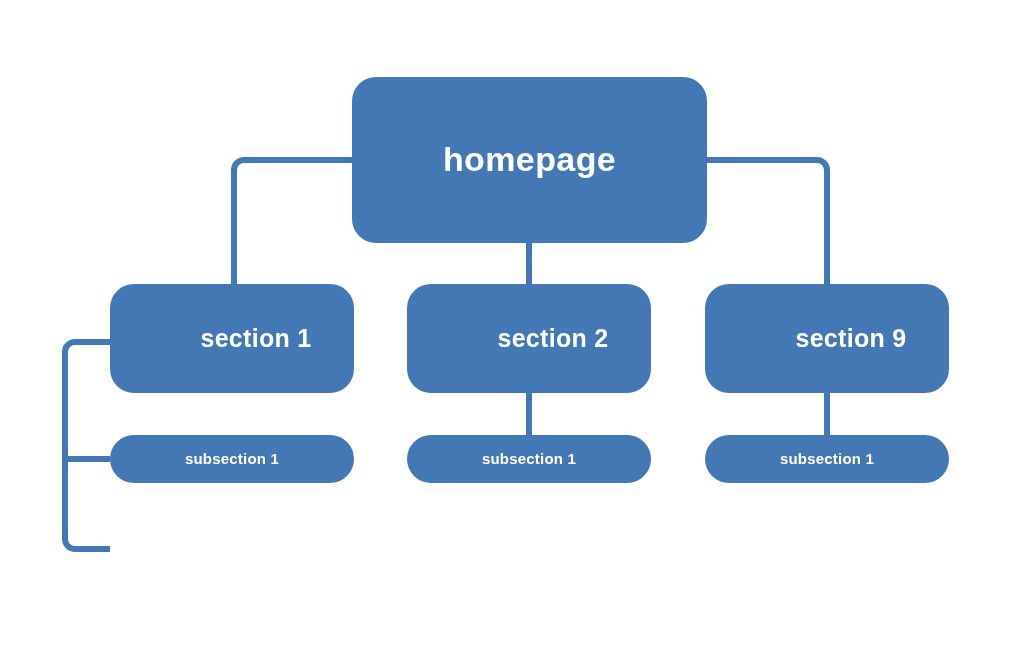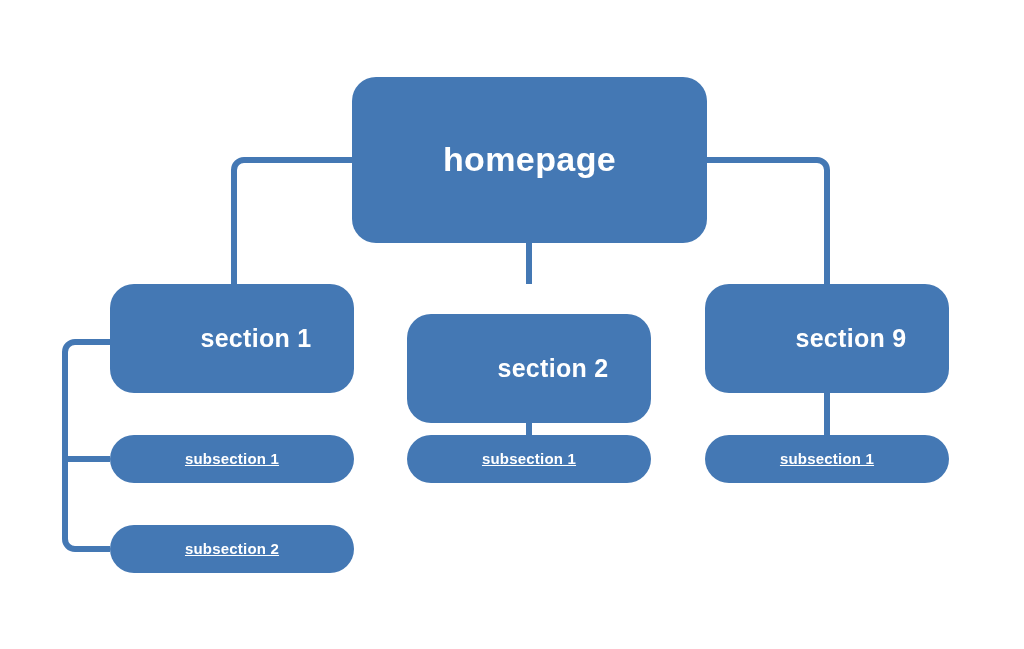--- a/index.html
+++ b/index.html
@@ -50,28 +50,27 @@
   }
   .node-section {
     top: 284px;
     width: 244px;
     height: 109px;
     font-size: 25px;
     letter-spacing: 0.3px;
     padding-left: 48px;
   }
   .node-sec-1 { left: 110px; }
-  .node-sec-2 { left: 407px; margin-top: 30px; }
+  .node-sec-2 { left: 407px; }
   .node-sec-3 { left: 705px; }
   .node-sub {
     width: 244px;
     height: 48px;
     font-size: 15px;
     letter-spacing: 0.2px;
-    text-decoration: underline;
   }
   .node-sub-a { left: 110px; top: 435px; }
   .node-sub-b { left: 407px; top: 435px; }
   .node-sub-c { left: 705px; top: 435px; }
   .node-sub-d { left: 110px; top: 525px; }
 </style>
 </head>
 <body>
 
 <div id="canvas">
@@ -107,23 +106,20 @@
   </div>
 
   <div class="node node-section node-sec-3" style="background:#4478b4">
     <span>section 9</span>
   </div>
 
   <div class="node node-sub node-sub-a" style="background:#4478b4">
     <span>subsection 1</span>
   </div>
 
-  <div class="node node-sub node-sub-d" style="background:#4478b4">
-    <span>subsection 2</span>
-  </div>
 
   <div class="node node-sub node-sub-b" style="background:#4478b4">
     <span>subsection 1</span>
   </div>
 
   <div class="node node-sub node-sub-c" style="background:#4478b4">
     <span>subsection 1</span>
   </div>
 
 </div>

